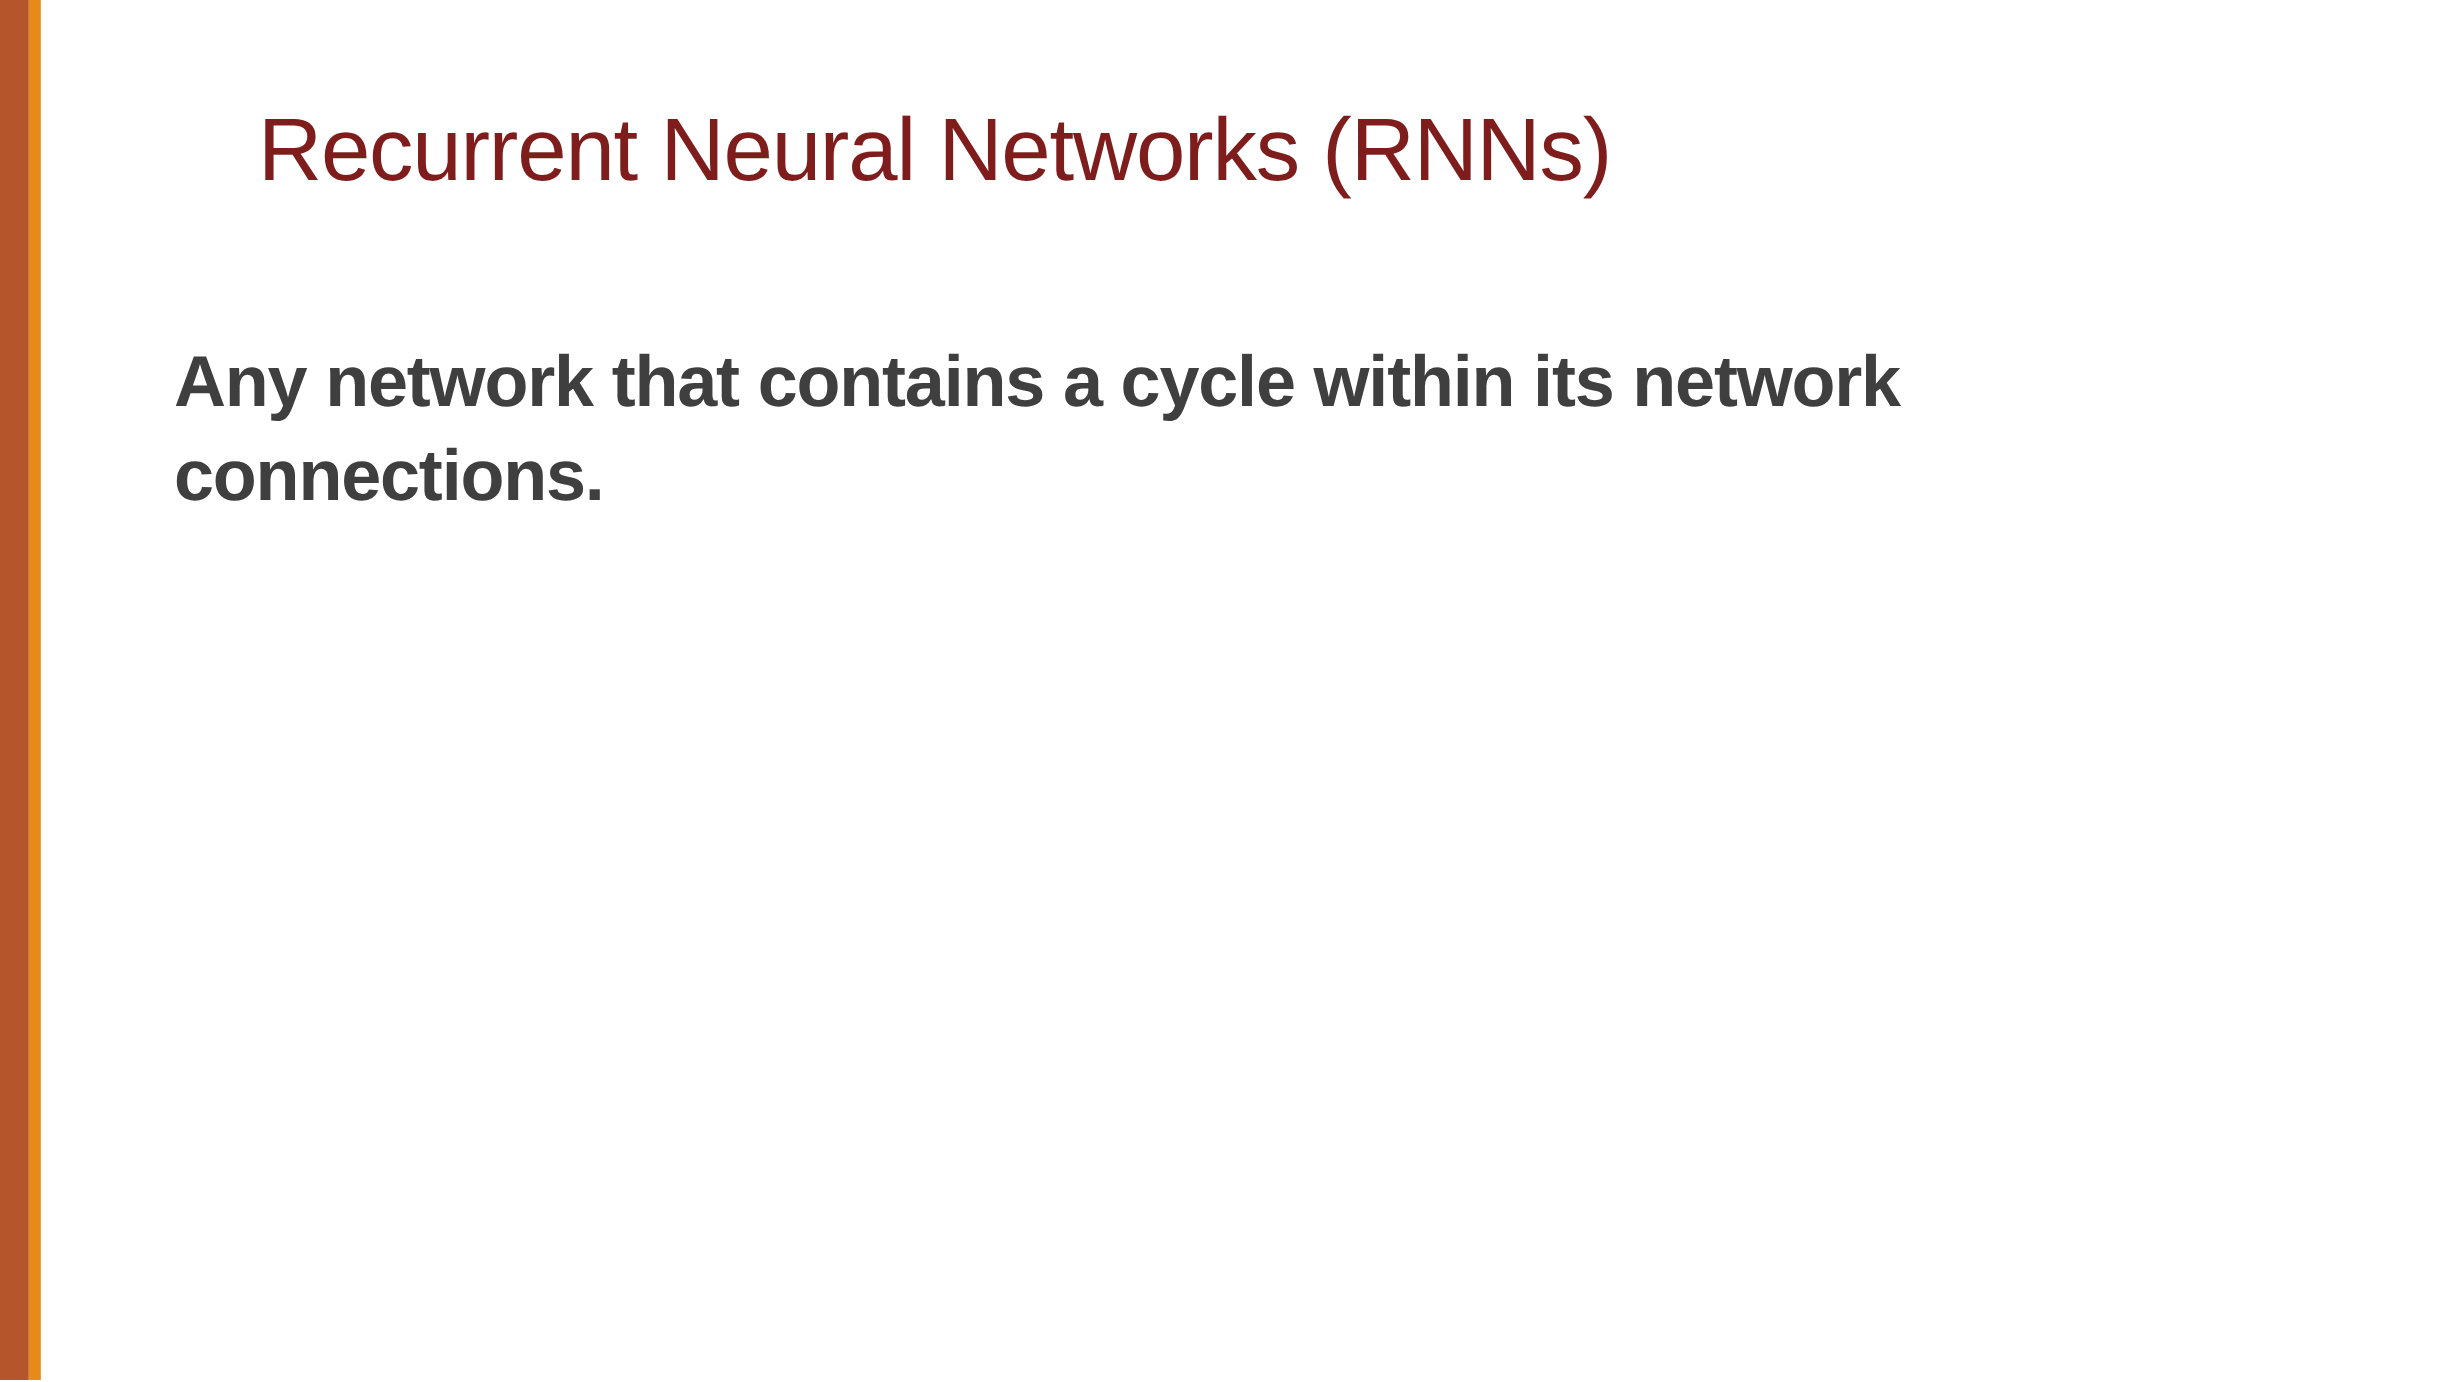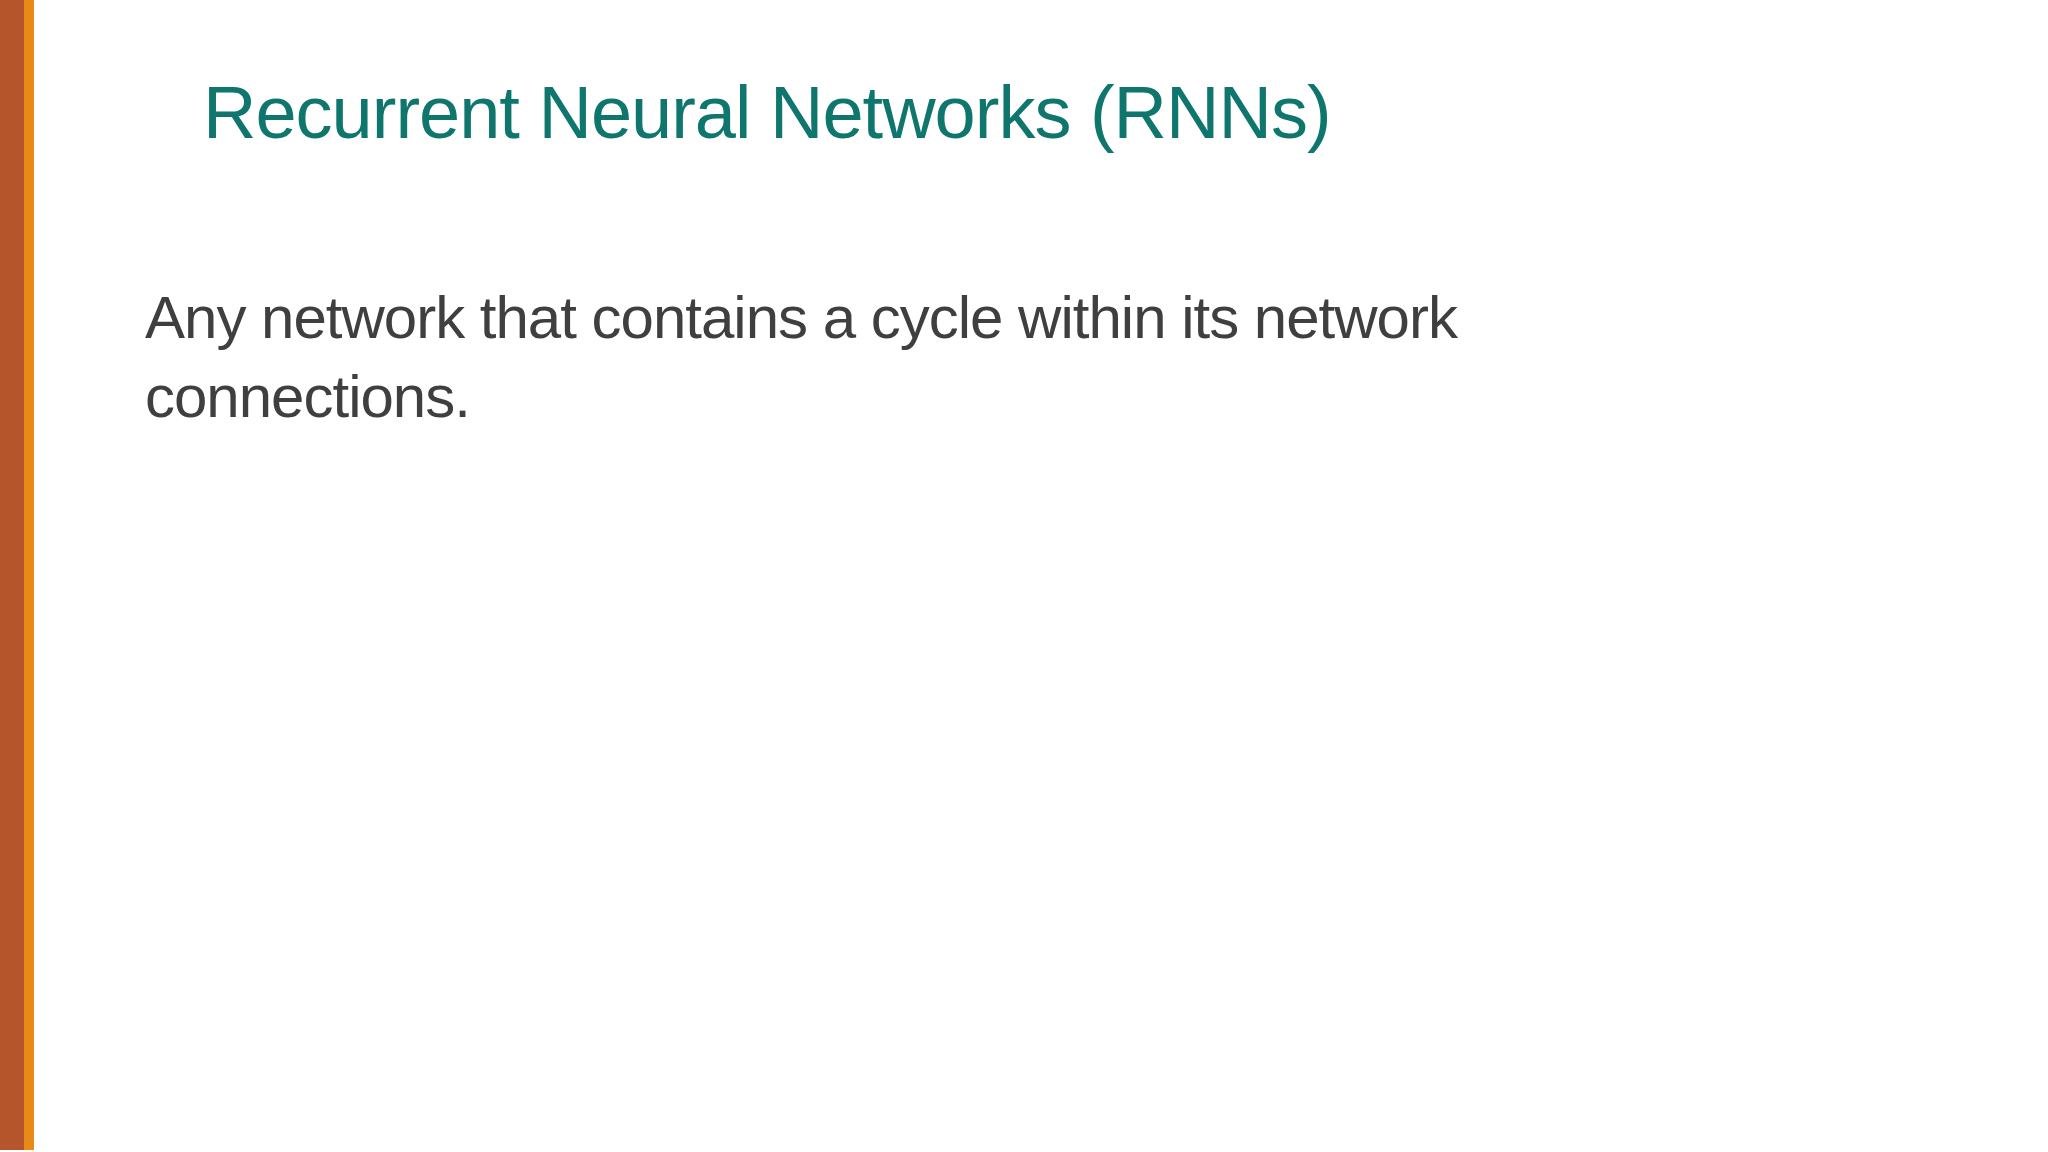--- a/index.html
+++ b/index.html
@@ -28,39 +28,39 @@
     left: 24px;
     top: 0;
     width: 10px;
     height: 1150px;
     background: #E88A18;
   }
   .slide-title {
     position: absolute;
     left: 203px;
     top: 70px;
-    margin: 0;
+    margin: 12px;
     font-size: 74px;
     font-weight: 400;
     letter-spacing: -1px;
-    color: #0f766e;
+    color: #7f1d1d;
     line-height: 1.15;
     white-space: nowrap;
   }
   .slide-body {
     position: absolute;
     left: 145px;
     top: 278px;
     width: 1560px;
     color: #3F3F3F;
   }
   .slide-body p {
     margin: 0 0 26px 0;
     font-size: 60px;
-    font-weight: 400;
+    font-weight: 700;
     letter-spacing: -1px;
     line-height: 1.32;
     white-space: pre-line; 
   }
 </style>
 </head>
 <body>
 
 <div class="slide">
 

